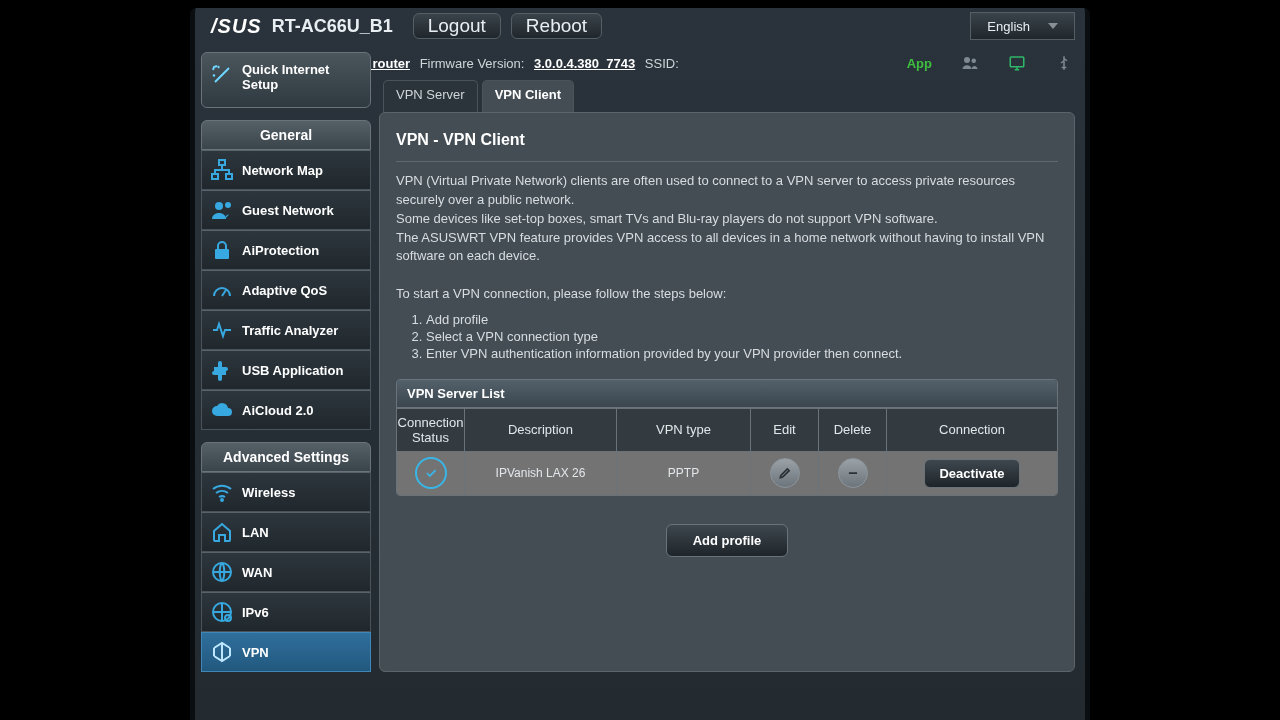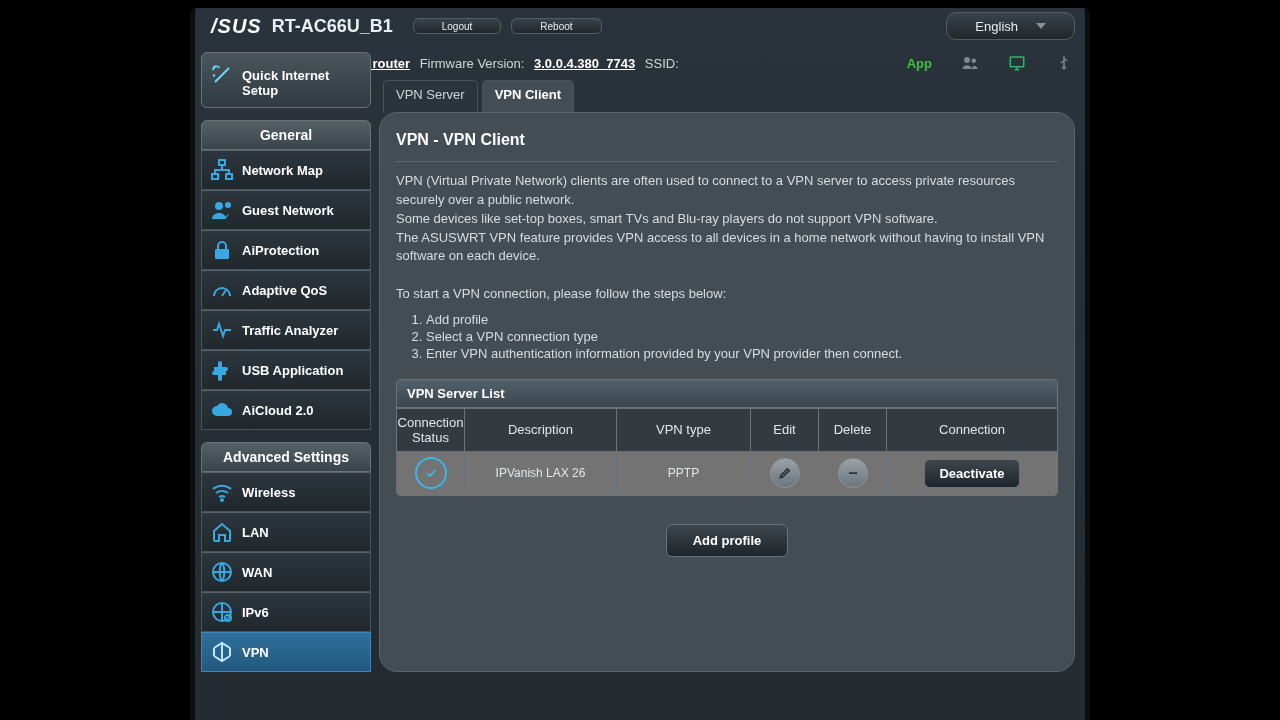--- a/index.html
+++ b/index.html
@@ -1,43 +1,43 @@
 <!DOCTYPE html>
 <html><head>
 <meta charset="utf-8">
 <style>
 html,body{margin:0;padding:0;height:100%;background:#000;font-family:Arial,Helvetica,sans-serif;font-size:13px;color:#ddd}
 .stage{width:1280px;height:720px;margin:8px auto;position:relative;background:#000}
 .router{position:absolute;left:190px;top:0;width:890px;height:720px;background:linear-gradient(#2a333b,#232b31);border-left:5px solid #0b0e10;border-right:5px solid #0b0e10;border-radius:6px}
 .topbar{display:flex;align-items:center;height:36px;padding:0 10px}
 .logo{font-family:Arial;font-weight:900;font-style:italic;font-size:20px;letter-spacing:1px;color:#fff;margin:0 10px 0 6px}
 .model{color:#e8eef2;font-size:18px;font-weight:bold;margin-right:20px}
-.btn-dark{background:linear-gradient(#3a434a,#20272c);border:1px solid #555e64;border-radius:6px;color:#e8eef2;height:16px;padding:0 28px;font-size:10px;margin-right:10px;cursor:pointer}
-.lang{margin-left:auto;display:flex;align-items:center;background:linear-gradient(#3a434a,#20272c);border:1px solid #555e64;border-radius:10px;height:26px;padding:0 28px;color:#e8eef2;cursor:pointer}
+.btn-dark{background:linear-gradient(#3a434a,#20272c);border:1px solid #555e64;border-radius:6px;color:#e8eef2;height:26px;padding:0 14px;font-size:19px;margin-right:10px;cursor:pointer}
+.lang{margin-left:auto;display:flex;align-items:center;background:linear-gradient(#3a434a,#20272c);border:1px solid #555e64;border-radius:0;height:26px;padding:0 16px;color:#e8eef2;cursor:pointer}
 .lang .tri{width:0;height:0;border-left:5px solid transparent;border-right:5px solid transparent;border-top:6px solid #889095;margin-left:18px}
 .infobar{display:flex;align-items:center;height:30px;padding:4px 12px 4px 14px;color:#cfd6da;font-size:13px}
 .infobar b{color:#fff;font-weight:bold}
 .infobar .ul{text-decoration:underline;margin:0 6px}
 .statusicons{margin-left:auto;display:flex;align-items:center;gap:29px}
 .ico-svg{width:18px;height:18px;display:block}
 .app-label{color:#3fbf3f;font-size:13px;font-weight:bold}
 
 .left{position:absolute;left:6px;top:44px;width:170px}
-.qis{background:linear-gradient(#4b555c,#2f3940);border:1px solid #6a7379;border-radius:6px;padding:9px 8px 9px 40px;color:#fff;font-weight:bold;font-size:13px;position:relative;cursor:pointer;height:36px;display:flex;align-items:flex-end}
+.qis{background:linear-gradient(#4b555c,#2f3940);border:1px solid #6a7379;border-radius:6px;padding:9px 8px 9px 40px;color:#fff;font-weight:bold;font-size:13px;position:relative;cursor:pointer;height:36px;display:flex;align-items:flex-start}
 .qis-ic{position:absolute;left:8px;top:10px;width:24px;height:24px}
 .panel-hdr{background:linear-gradient(#556067,#3a444b);border:1px solid #6a7379;border-radius:6px 6px 0 0;color:#fff;font-weight:bold;text-align:center;font-size:14px;padding:6px 16px;margin-top:12px}
 .navitem{background:linear-gradient(#2d363d,#20282d);border:1px solid #4a535a;border-top:1px solid #58626a;height:38px;display:flex;align-items:center;color:#fff;font-weight:bold;font-size:13px;cursor:pointer;padding-left:40px;position:relative}
 .navitem.active{background:linear-gradient(#2f6f9c,#22587e);border:1px solid #3f87b8}
 .nav-ic{position:absolute;left:8px;top:7px;width:24px;height:24px}
 
 .main{position:absolute;left:184px;top:72px;right:10px;bottom:10px}
 .tabs{height:32px;display:flex;padding-left:4px}
 .tab{background:#2b343a;border:1px solid #4a535a;border-bottom:none;border-radius:5px 5px 0 0;color:#cfd6da;font-size:13px;padding:6px 12px;margin-right:4px;cursor:pointer}
 .tab.active{background:#444d54;color:#fff;font-weight:bold}
-.content{background:#444d54;border:1px solid #5b646a;border-radius:18px;padding:14px 16px 26px;height:560px;box-sizing:border-box;overflow:hidden}
+.content{background:#444d54;border:1px solid #5b646a;border-radius:6px;padding:14px 16px 26px;height:560px;box-sizing:border-box;overflow:hidden}
 .ptitle{color:#fff;font-size:16px;font-weight:bold;margin:4px 0 12px}
 .hr{border:0;border-top:1px solid #5f686e;margin:0 0 10px}
 .desc{color:#d7dde1;font-size:13px;line-height:1.45}
 .steps{margin:8px 0 18px 30px;padding:0;color:#d7dde1;font-size:13px}
 .steps li{margin:2px 0}
 
 .tblwrap{border:1px solid #6a7379;border-radius:4px;overflow:hidden}
 .tblcap{background:linear-gradient(#53616b,#3b464e);color:#fff;font-weight:bold;font-size:13px;padding:6px 10px;border-bottom:1px solid #6a7379}
 .thead{display:flex;background:#333b41;color:#e2e7ea;font-size:13px}
 .th,.td{border-right:1px solid #6a7379;border-top:1px solid #6a7379;display:flex;align-items:center;justify-content:center;text-align:center;padding:6px 16px;box-sizing:border-box}

